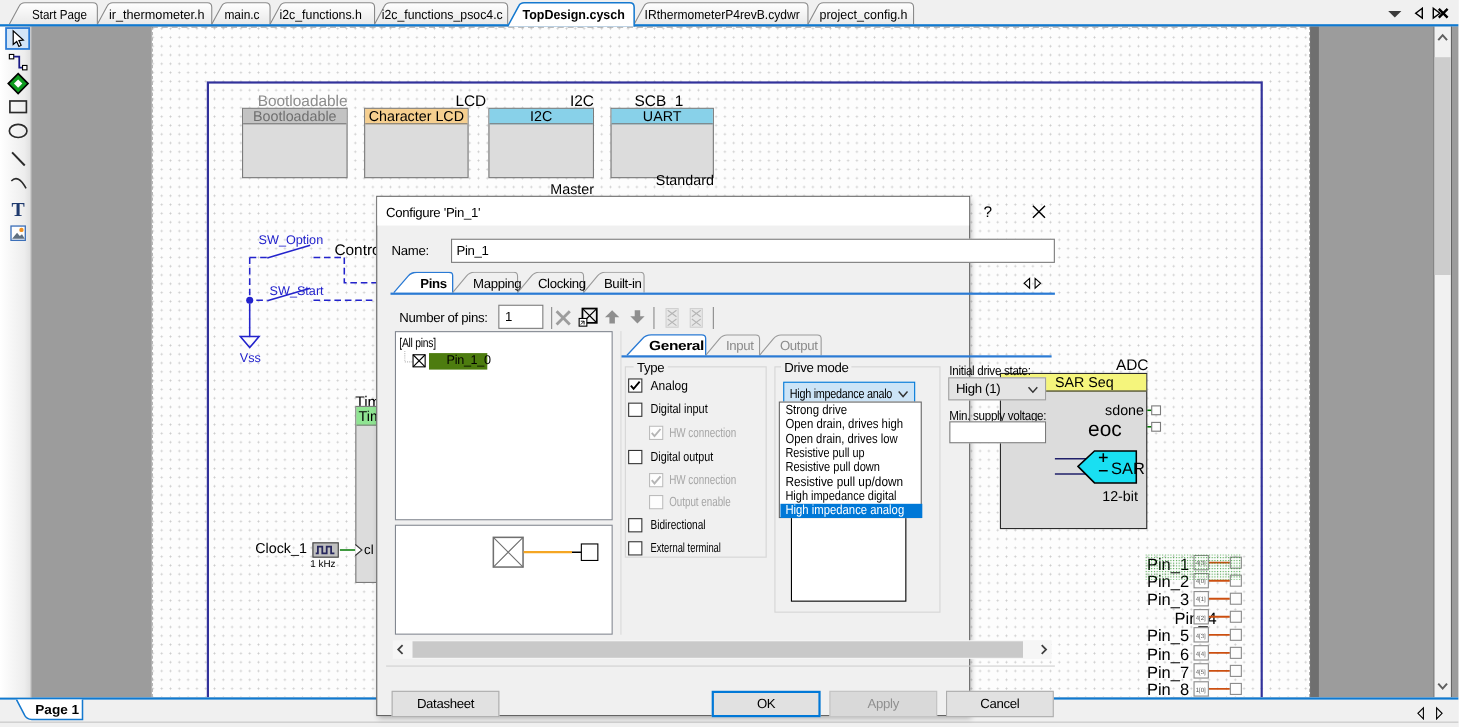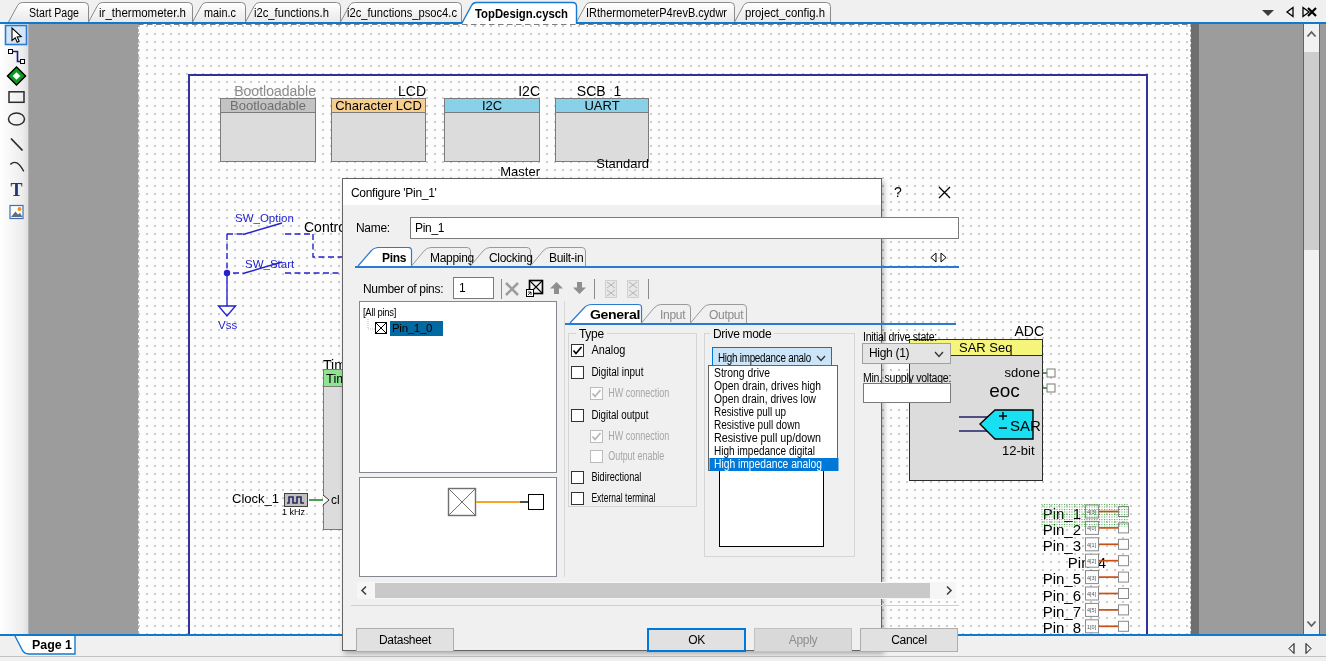--- a/index.html
+++ b/index.html
@@ -105,21 +105,21 @@
   </div>
   <div class="abs" id="canvas">
     <div id="page"></div>
     <div id="pageshadow"></div>
     <div id="frame"></div>
 
     <div class="clabel" style="left:187px;top:59px;width:100px;text-align:right;color:#8b8b8b">Bootloadable</div>
     <div class="cbox" style="left:191px;top:74px;width:96px;height:64px">
       <div class="chead" style="background:#c3c3c3;color:#6f6f6f">Bootloadable</div>
       </div>
-    <div class="clabel" style="left:297px;top:59px;width:100px;text-align:right">LCD</div>
+    <div class="clabel" style="left:313px;top:59px;width:100px;text-align:right">LCD</div>
     <div class="cbox" style="left:302px;top:74px;width:95px;height:64px">
       <div class="chead" style="background:#f6cf8f">Character LCD</div>
       </div>
     <div class="clabel" style="left:411px;top:59px;width:100px;text-align:right">I2C</div>
     <div class="cbox" style="left:415px;top:74px;width:96px;height:64px">
       <div class="chead" style="background:#88d1e9">I2C</div>
       </div>
     <div class="clabel" style="left:411px;top:140px;width:100px;text-align:right;font-size:13px">Master</div>
     <div class="clabel" style="left:520px;top:59px;width:100px;text-align:center">SCB_1</div>
     <div class="cbox" style="left:526px;top:74px;width:94px;height:64px">
@@ -301,21 +301,21 @@
     </g>
   </svg>
 
   <div class="abs" style="left:16px;top:122px;width:198px;height:172px;background:#fff;border:1px solid #828790"></div>
   <div class="dlabel" style="left:20px;top:127px;font-size:11.5px;transform:scaleX(0.82);transform-origin:left">[All pins]</div>
   <svg width="100" height="30" style="position:absolute;left:20px;top:140px">
     <path d="M 5,0 L 5,10 M 5,10 L 12,10" stroke="#bbb" stroke-width="1" stroke-dasharray="1 1"></path>
     <rect x="12.5" y="3.5" width="11" height="11" fill="#fff" stroke="#000"></rect>
     <path d="M 12.5,3.5 L 23.5,14.5 M 23.5,3.5 L 12.5,14.5" stroke="#000" stroke-width="1"></path>
   </svg>
-  <div class="abs" style="left:47px;top:142px;width:53px;height:15px;background:#0369a1;font-size:11.5px;line-height:15px;padding-left:2px">Pin_1_0</div>
+  <div class="abs" style="left:47px;top:142px;width:53px;height:15px;background:#4d7c0f;font-size:11.5px;line-height:15px;padding-left:16px">Pin_1_0</div>
 
   <div class="abs" style="left:16px;top:298px;width:198px;height:100px;background:#fff;border:1px solid #828790"></div>
   <svg width="198" height="100" style="position:absolute;left:16px;top:298px">
     <rect x="89.5" y="11.5" width="27" height="27" fill="#fff" stroke="#707070" stroke-width="1.4"></rect>
     <path d="M 89.5,11.5 L 116.5,38.5 M 116.5,11.5 L 89.5,38.5" stroke="#707070" stroke-width="1"></path>
     <line x1="117" y1="25" x2="161" y2="25" stroke="#f5a623" stroke-width="2"></line>
     <line x1="161" y1="25" x2="172" y2="25" stroke="#000" stroke-width="1.4"></line>
     <rect x="169.5" y="17.5" width="15" height="15" fill="#fff" stroke="#000"></rect>
   </svg>
 

